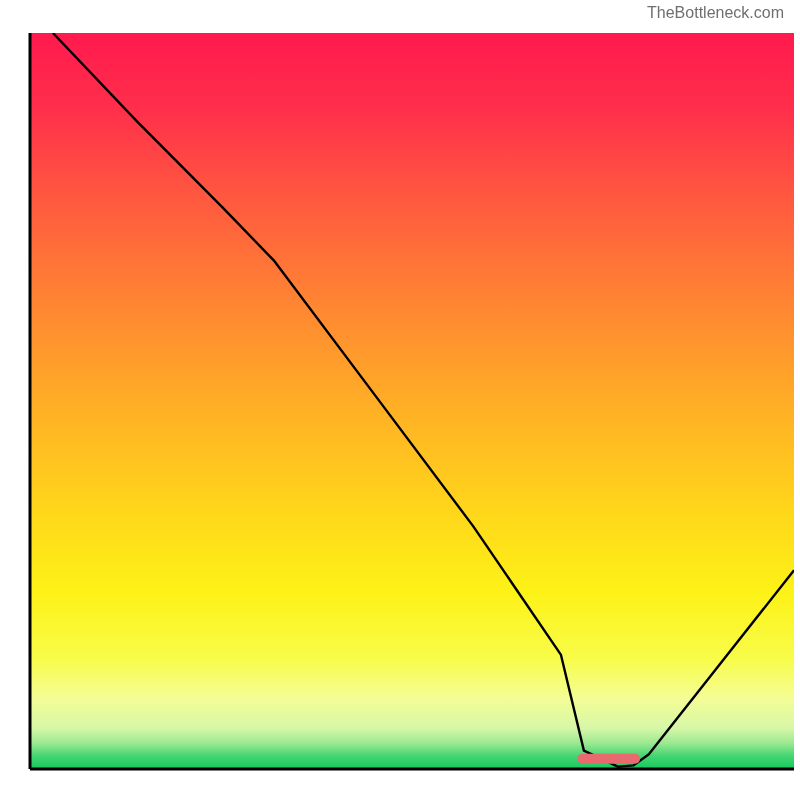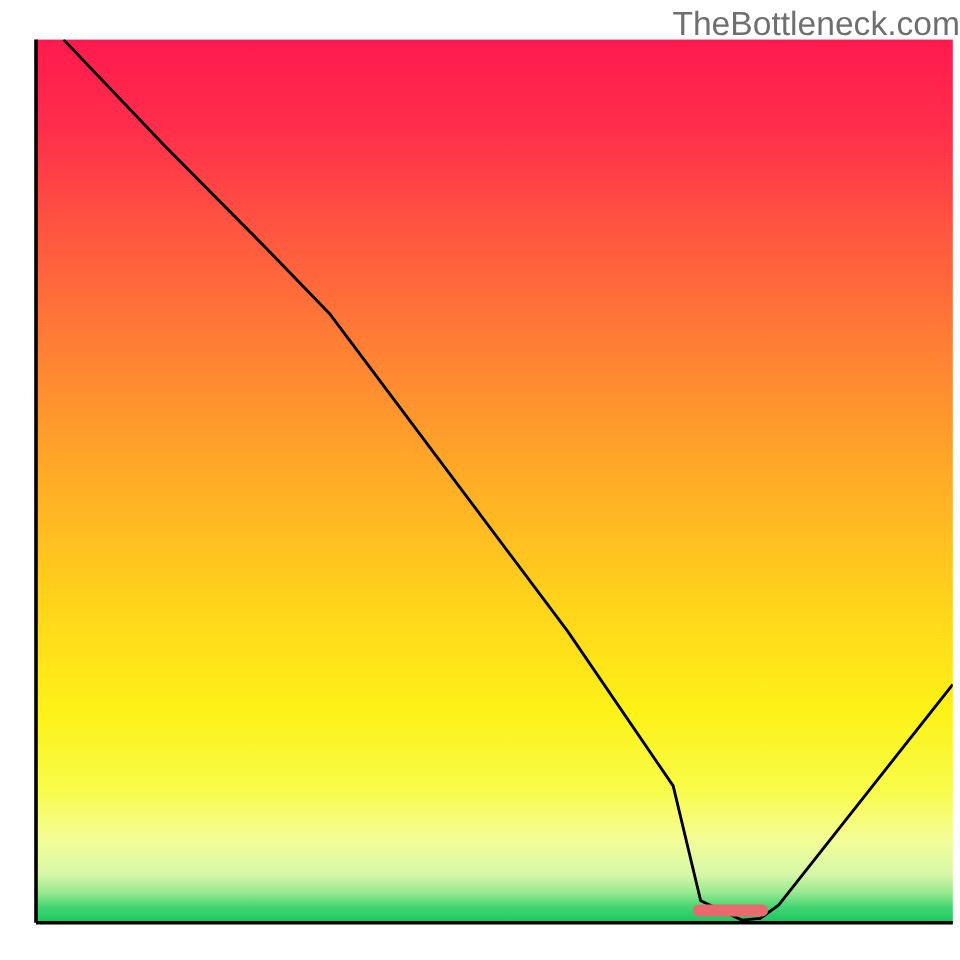--- a/index.html
+++ b/index.html
@@ -11,23 +11,23 @@
     font-family: Arial, Helvetica, sans-serif;
   }
   .container {
     position: relative;
     width: 800px;
     height: 800px;
   }
   .watermark {
     position: absolute;
     top: 4px;
-    right: 0;
+    right: 16px;
     color: #6f6f6f;
-    font-size: 28px;
+    font-size: 16px;
     font-weight: 500;
     z-index: 10;
   }
   svg {
     display: block;
   }
 </style>
 </head>
 <body>
 

